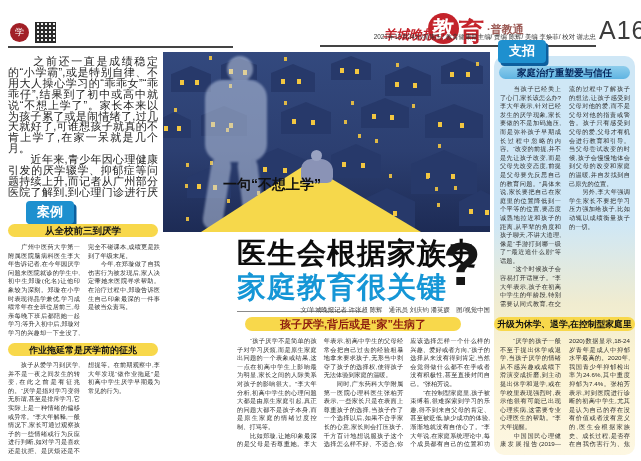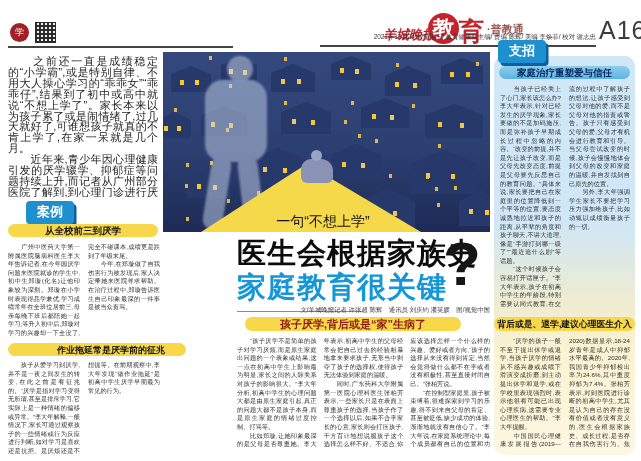--- a/index.html
+++ b/index.html
@@ -30,38 +30,38 @@
   
   .intro{position:absolute;left:8px;top:56px;width:150px;height:141px;
          font-size:11px;line-height:10.9px;color:#1d1d1d;text-align:justify;white-space:pre-line;overflow:hidden;}
   .section-label{position:absolute;background:#1e90cf;color:#fff;font-weight:bold;font-size:13px;
                  padding:2px 11px 3px;border-radius:4px;box-shadow:2.5px 3px 0 #0d5f9e;}
   .lbl-case{left:26px;top:201px;}
   .yellow-pill{position:absolute;background:#f8d84b;border-radius:9px;text-align:center;
                font-weight:bold;color:#141414;}
   .sub1{left:8px;top:224px;width:150px;height:13px;font-size:9.5px;line-height:14px;}
   .case1-text{position:absolute;left:8px;top:243px;width:152px;height:96px;}
-  .sub2{left:8px;top:343px;width:150px;height:13px;font-size:9px;line-height:14px;padding-left:28px;}
+  .sub2{left:8px;top:343px;width:150px;height:13px;font-size:9px;line-height:14px;}
   .case2-text{position:absolute;left:8px;top:361px;width:152px;height:95px;}
   
   .illu{position:absolute;left:163px;top:52px;width:327px;height:180px;overflow:hidden;
         background:linear-gradient(180deg,#33497e 0%,#2c3f71 55%,#1d2b55 100%);}
   .house{position:absolute;background:#27396a;clip-path:polygon(0 32%,50% 0,100% 32%,100% 100%,0 100%);}
   .house i{position:absolute;background:#f3c741;width:4px;height:5px;display:block;}
   .win-dot{position:absolute;width:3px;height:4px;background:#f3c741;opacity:.9;}
   .fig{position:absolute;left:14px;top:4px;width:112px;height:176px;opacity:.5;filter:blur(1px);}
   .fig .head{position:absolute;left:50px;top:0;width:26px;height:26px;border-radius:50%;background:#ccd8ee;}
   .fig .torso{position:absolute;left:28px;top:24px;width:62px;height:82px;border-radius:18px;background:#c7d4ec;}
   .fig .leg1{position:absolute;left:30px;top:100px;width:20px;height:74px;border-radius:10px;background:#c7d4ec;transform:rotate(9deg);}
   .fig .leg2{position:absolute;left:64px;top:100px;width:20px;height:74px;border-radius:10px;background:#c7d4ec;transform:rotate(-7deg);}
   .boy-head{position:absolute;left:148px;top:98px;width:11px;height:11px;border-radius:50%;background:#9aa3c2;}
   .boy-body{position:absolute;left:138px;top:107px;width:32px;height:24px;border-radius:10px 12px 6px 6px;background:#8a93b6;}
   .roof{position:absolute;left:38px;top:112px;width:220px;height:68px;background:#f6d84b;
         clip-path:polygon(48% 0,100% 100%,0 100%);}
-  .badge{position:absolute;left:60px;top:124px;width:200px;text-align:center;color:#111;font-weight:normal;margin-top:37px;}
+  .badge{position:absolute;left:60px;top:124px;width:200px;color:#111;font-weight:bold;}
   .badge .b1{font-size:14px;}
   .badge .b2{font-size:14px;margin-top:5px;}
   
   .title1{position:absolute;left:237px;top:234px;font-size:29px;font-weight:900;color:#0c0c0c;letter-spacing:1px;}
   .title2{position:absolute;left:237px;top:268px;font-size:29px;font-weight:700;color:#1596d6;letter-spacing:1px;}
   .qmark{position:absolute;left:443px;top:233px;font-size:62px;font-weight:900;color:#161616;line-height:62px;}
   .byline-rule{position:absolute;left:237px;top:311px;width:125px;height:1px;background:#8a8a8a;}
   .byline{position:absolute;left:300px;top:306px;width:190px;font-size:6.4px;color:#3a3a3a;text-align:right;}
   .midhead{left:245px;top:317px;width:216px;height:14px;font-size:11px;line-height:15px;color:#8d1d10;}
   .mid-text{position:absolute;left:237px;top:337px;width:253px;height:119px;}
@@ -222,18 +222,18 @@
 　　比如郑璇,让她印象最深的是父母是否尊重她。李大年表示,初高中学生的父母经常会把自己过去的经验粗暴地拿来要求孩子,无形当中剥夺了孩子的选择权,使得孩子无法体验到家庭的温暖。
 　　同时,广东药科大学附属第一医院心理科医生张柏芳表示,一些家长只是在表面上尊重孩子的选择,当孩子作了一个选择以后,如果不合乎家长的心意,家长则会打压孩子,千方百计地想说服孩子这个选择怎么样不好、不适合,你应该选择怎样一个什么样的兴趣、爱好或者方向,“孩子的选择从来没有得到肯定,当然会觉得做什么都不在乎或者没有积极性,甚至直接封闭自己。”张柏芳说。
 　　“在控制型家庭里,孩子被束缚着,很难探索到学习的乐趣,得不到来自父母的肯定、甚至被贬低,缺少成功的体验,渐渐地就没有自信心了。”李大年说,在家庭系统理论中,每个成员都有自己的位置和功能,每个家庭成员都要回到自己的位置,否则会造成家庭功能减退。</div>
 
   <div class="rpanel"></div>
   <div class="section-label lbl-tips">支招</div>
   <div class="blue-pill">家庭治疗重塑爱与信任</div>
   <div class="tips-text smalltext cols2">　　当孩子已经关上了心门,家长该怎么办?李大年表示,针对已经发生的厌学现象,家长要做的不是加码施压,而是弥补孩子早期成长过程中忽略的内容。“改变的前提,并不是先让孩子改变,而是父母先改变态度,前提是父母要先反思自己的教育问题。”具体来说,家长要把自己在家庭里的位置降低到一个平等的位置,要态度诚恳地拉近和孩子的距离,从平辈的角度和孩子聊天,不讲大道理,像是“手游打到哪一级了”“最近追什么剧”等话题。
 　　“这个时候孩子会容易打开话匣子。”李大年表示,孩子在初高中学生的年龄段,特别需要认同式教育,在交流的过程中了解孩子的想法,让孩子感受到父母对他的爱,而不是父母对他的指责或警告。孩子只有感受到父母的爱,父母才有机会进行教育和引导。当父母尝试改变的时候,孩子会慢慢地体会到父母的改变和家庭的温暖,并自发找到自己原先的位置。
 　　另外,李大年强调学生家长不要把学习压力强加给孩子,比如动辄以成绩衡量孩子的一切。</div>
-  <div class="yellow-pill eschead">背后或是、退学,建议心理医生介入</div>
+  <div class="yellow-pill eschead">升级为休学、退学,在控制型家庭里</div>
   <div class="esc-text smalltext cols2">　　“厌学的孩子一般不至于提出休学或退学,当孩子厌学的情绪从不感兴趣或成绩下滑演变成折磨,到主动提出休学和退学,或在学校里表现强烈时,表示他很有可能已出现心理疾病,这需要专业心理医生的帮助。”李大年提醒。
 　　中国国民心理健康发展报告(2019—2020)数据显示,18-24岁青年是成人中抑郁水平最高的。2020年,我国青少年抑郁检出率为24.6%,其中重度抑郁为7.4%。张柏芳表示,对到医院进行诊断的初高中学生,尤其是认为自己的存在没有价值或者没有意义的,医生会根据家族史、成长过程,是否存在自我伤害行为、焦虑症状等进行全面评估。
 　　“重度抑郁症患者一定要进行药物治疗,中度抑郁症患者可以考虑药物治疗加心理治疗,轻度一般不用药物治疗。”张柏芳表示,对因重度抑郁等需休学或退学的初高中生,经治疗好转后,建议保持长期复诊,防止病情反复。</div>
 
 </div>
 
 </body></html>

